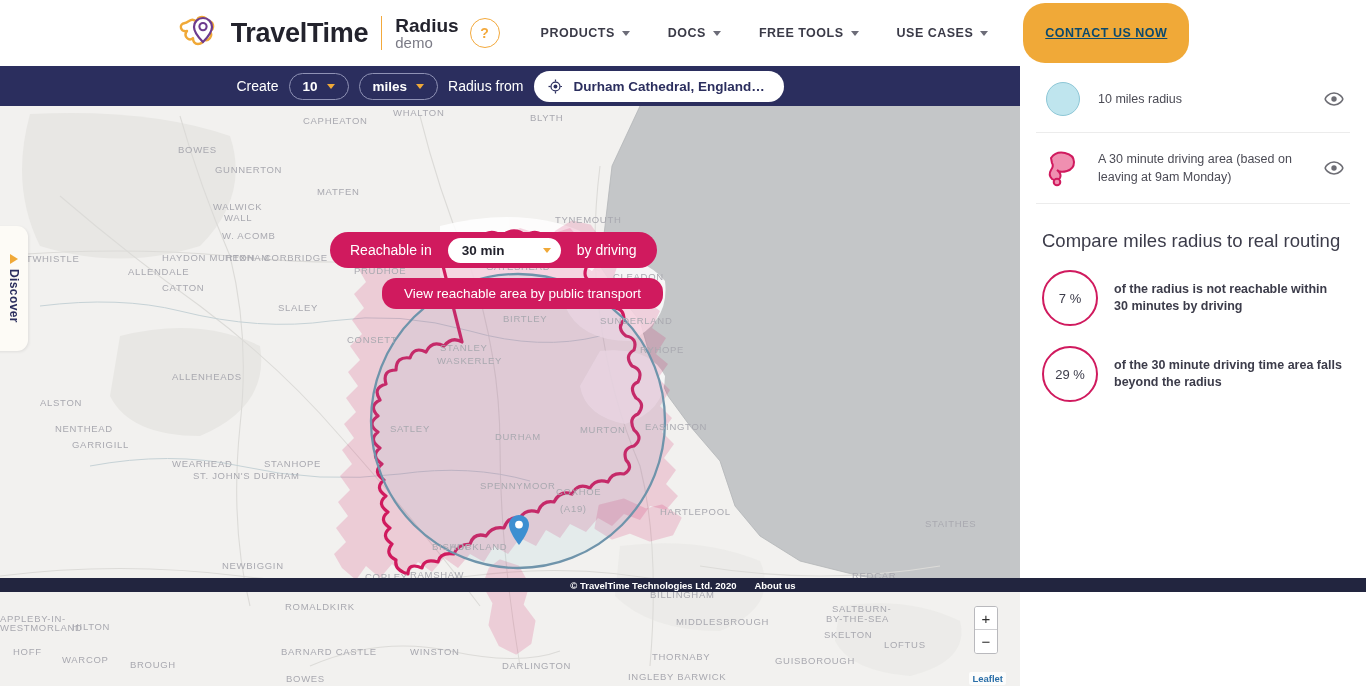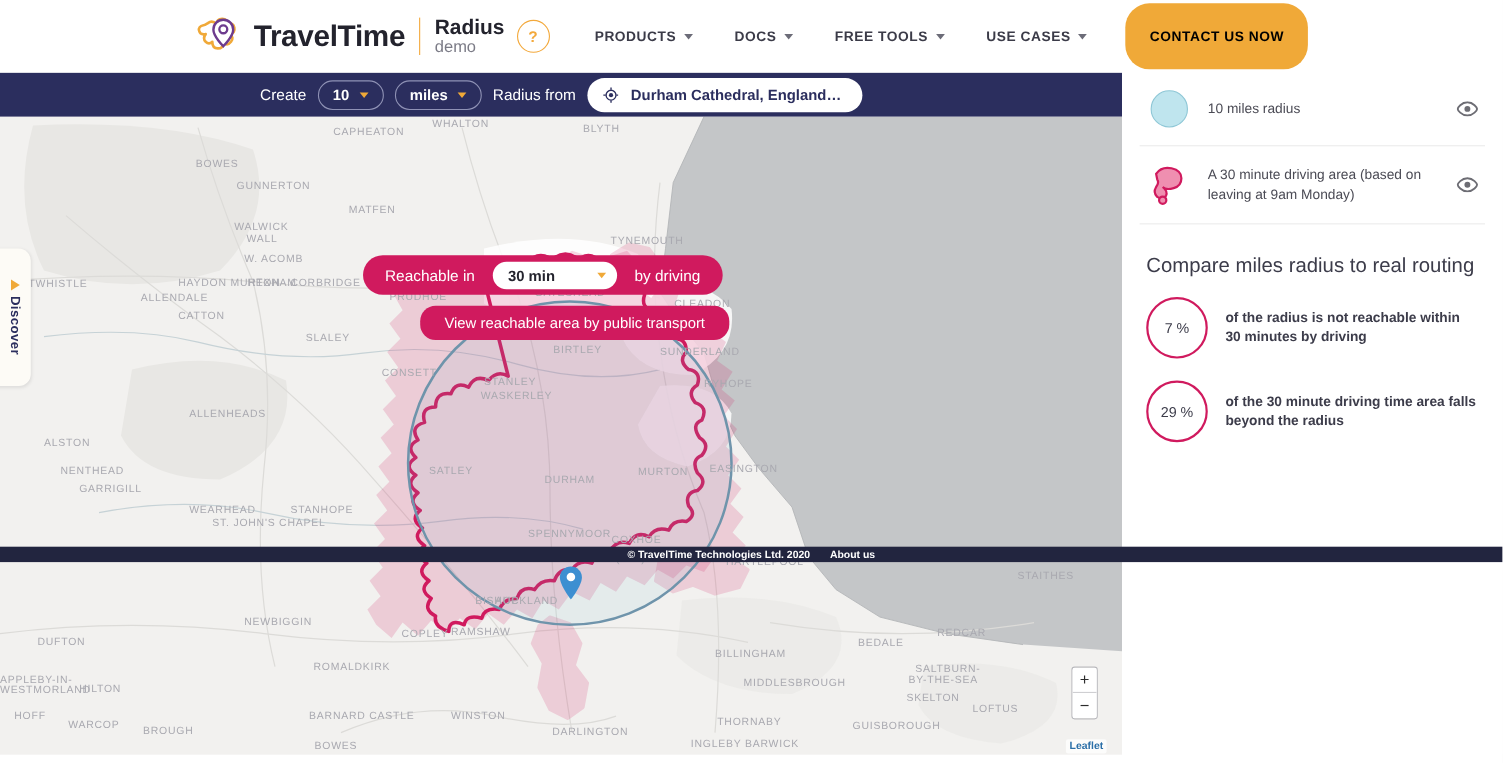--- a/index.html
+++ b/index.html
@@ -1,21 +1,21 @@
 <!DOCTYPE html>
 <html><head>
 <meta charset="utf-8">
 <style>
   * { box-sizing: border-box; margin: 0; padding: 0; }
   html, body {
     width: 1366px; height: 700px;
     font-family: "Liberation Sans", sans-serif;
     overflow: hidden; background: #ffffff;
   }
-  .app { position: relative; width: 1366px; height: 511px; }
+  .app { position: relative; width: 1366px; height: 592px; }
 
   
   .header {
     position: absolute; top: 0; left: 0; width: 1366px; height: 66px;
     background: #ffffff; display: flex; align-items: center;
     justify-content: center; gap: 0px; z-index: 40;
   }
   .brand { display: flex; align-items: center; gap: 10px; }
   .logo-mark { width: 44px; height: 40px; display: block; }
   .brand-name {
@@ -37,24 +37,24 @@
   .nav-item {
     display: flex; align-items: center; gap: 7px; padding: 0 19px;
     font-size: 12.5px; font-weight: bold; color: #3b3b48;
     letter-spacing: 0.5px; cursor: pointer; white-space: nowrap;
   }
   .caret-dn {
     width: 0; height: 0; border-left: 4px solid transparent;
     border-right: 4px solid transparent; border-top: 5px solid #6c6c78;
   }
   .cta {
-    margin-left: 16px; background: #f0a938; color: #000000;
+    margin-left: 16px; background: #f0a938; color: #0c4a6e;
     font-size: 12.5px; font-weight: bold; letter-spacing: 0.5px;
     padding: 23px 22px; border-radius: 22px; border: 0; cursor: pointer;
-    white-space: nowrap; font-family: "Liberation Sans", sans-serif;
+    white-space: nowrap; font-family: "Liberation Sans", sans-serif; text-decoration: underline;
   }
 
   
   .toolbar {
     position: absolute; top: 66px; left: 0; width: 1020px; height: 40px;
     background: #2b2e5e; display: flex; align-items: center;
     justify-content: center; gap: 10px; z-index: 35;
   }
   .tb-label { color: #ffffff; font-size: 14px; }
   .pill-sel {
@@ -357,21 +357,21 @@
         <div class="map-label" style="left: 40px; top: 291px;">ALSTON</div>
         <div class="map-label" style="left: 55px; top: 317px;">NENTHEAD</div>
         <div class="map-label" style="left: 172px; top: 265px;">ALLENHEADS</div>
         <div class="map-label" style="left: 390px; top: 317px;">SATLEY</div>
         <div class="map-label" style="left: 72px; top: 333px;">GARRIGILL</div>
         <div class="map-label" style="left: 495px; top: 325px;">DURHAM</div>
         <div class="map-label" style="left: 580px; top: 318px;">MURTON</div>
         <div class="map-label" style="left: 645px; top: 315px;">EASINGTON</div>
         <div class="map-label" style="left: 172px; top: 352px;">WEARHEAD</div>
         <div class="map-label" style="left: 264px; top: 352px;">STANHOPE</div>
-        <div class="map-label" style="left: 193px; top: 364px;">ST. JOHN'S CHAPEL</div>
+        <div class="map-label" style="left: 193px; top: 364px;">ST. JOHN'S DURHAM</div>
         <div class="map-label" style="left: 480px; top: 374px;">SPENNYMOOR</div>
         <div class="map-label" style="left: 556px; top: 380px;">COXHOE</div>
         <div class="map-label" style="left: 560px; top: 397px;">(A19)</div>
         <div class="map-label" style="left: 660px; top: 400px;">HARTLEPOOL</div>
         <div class="map-label" style="left: 432px; top: 435px;">BISHOP</div>
         <div class="map-label" style="left: 450px; top: 435px;">AUCKLAND</div>
         <div class="map-label" style="left: 34px; top: 472px;">DUFTON</div>
         <div class="map-label" style="left: 222px; top: 454px;">NEWBIGGIN</div>
         <div class="map-label" style="left: 365px; top: 465px;">COPLEY</div>
         <div class="map-label" style="left: 410px; top: 463px;">RAMSHAW</div>

